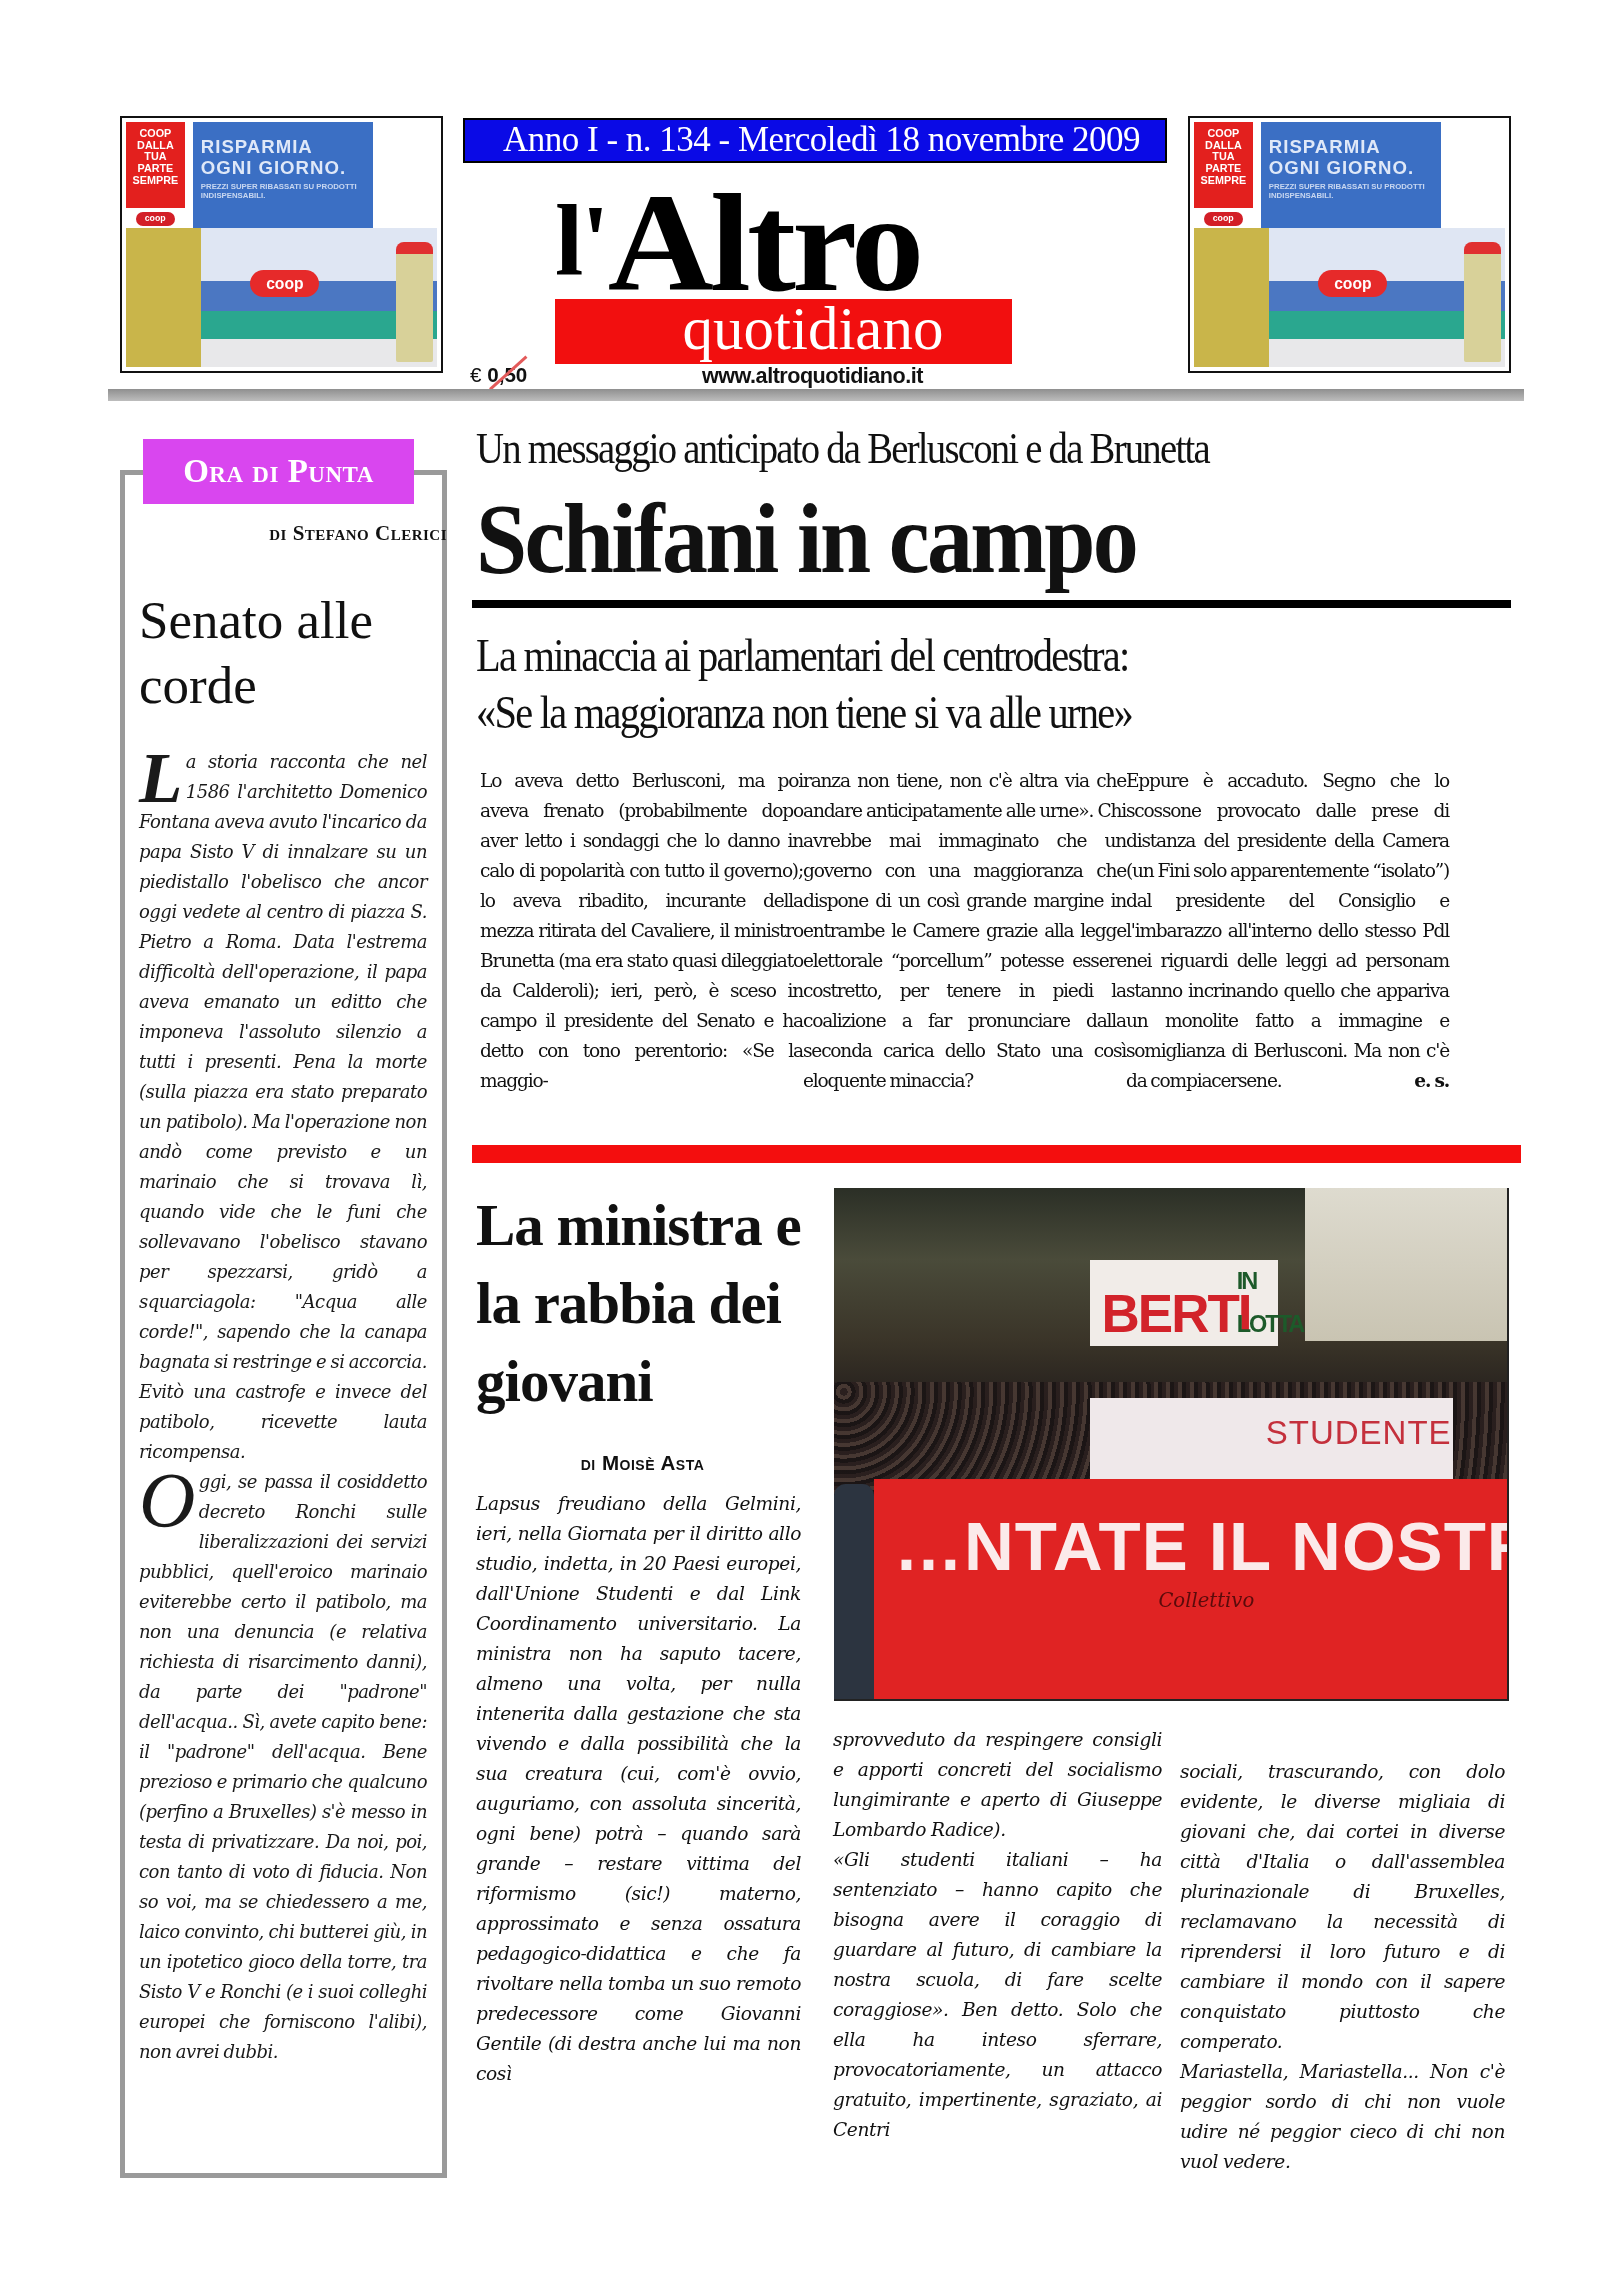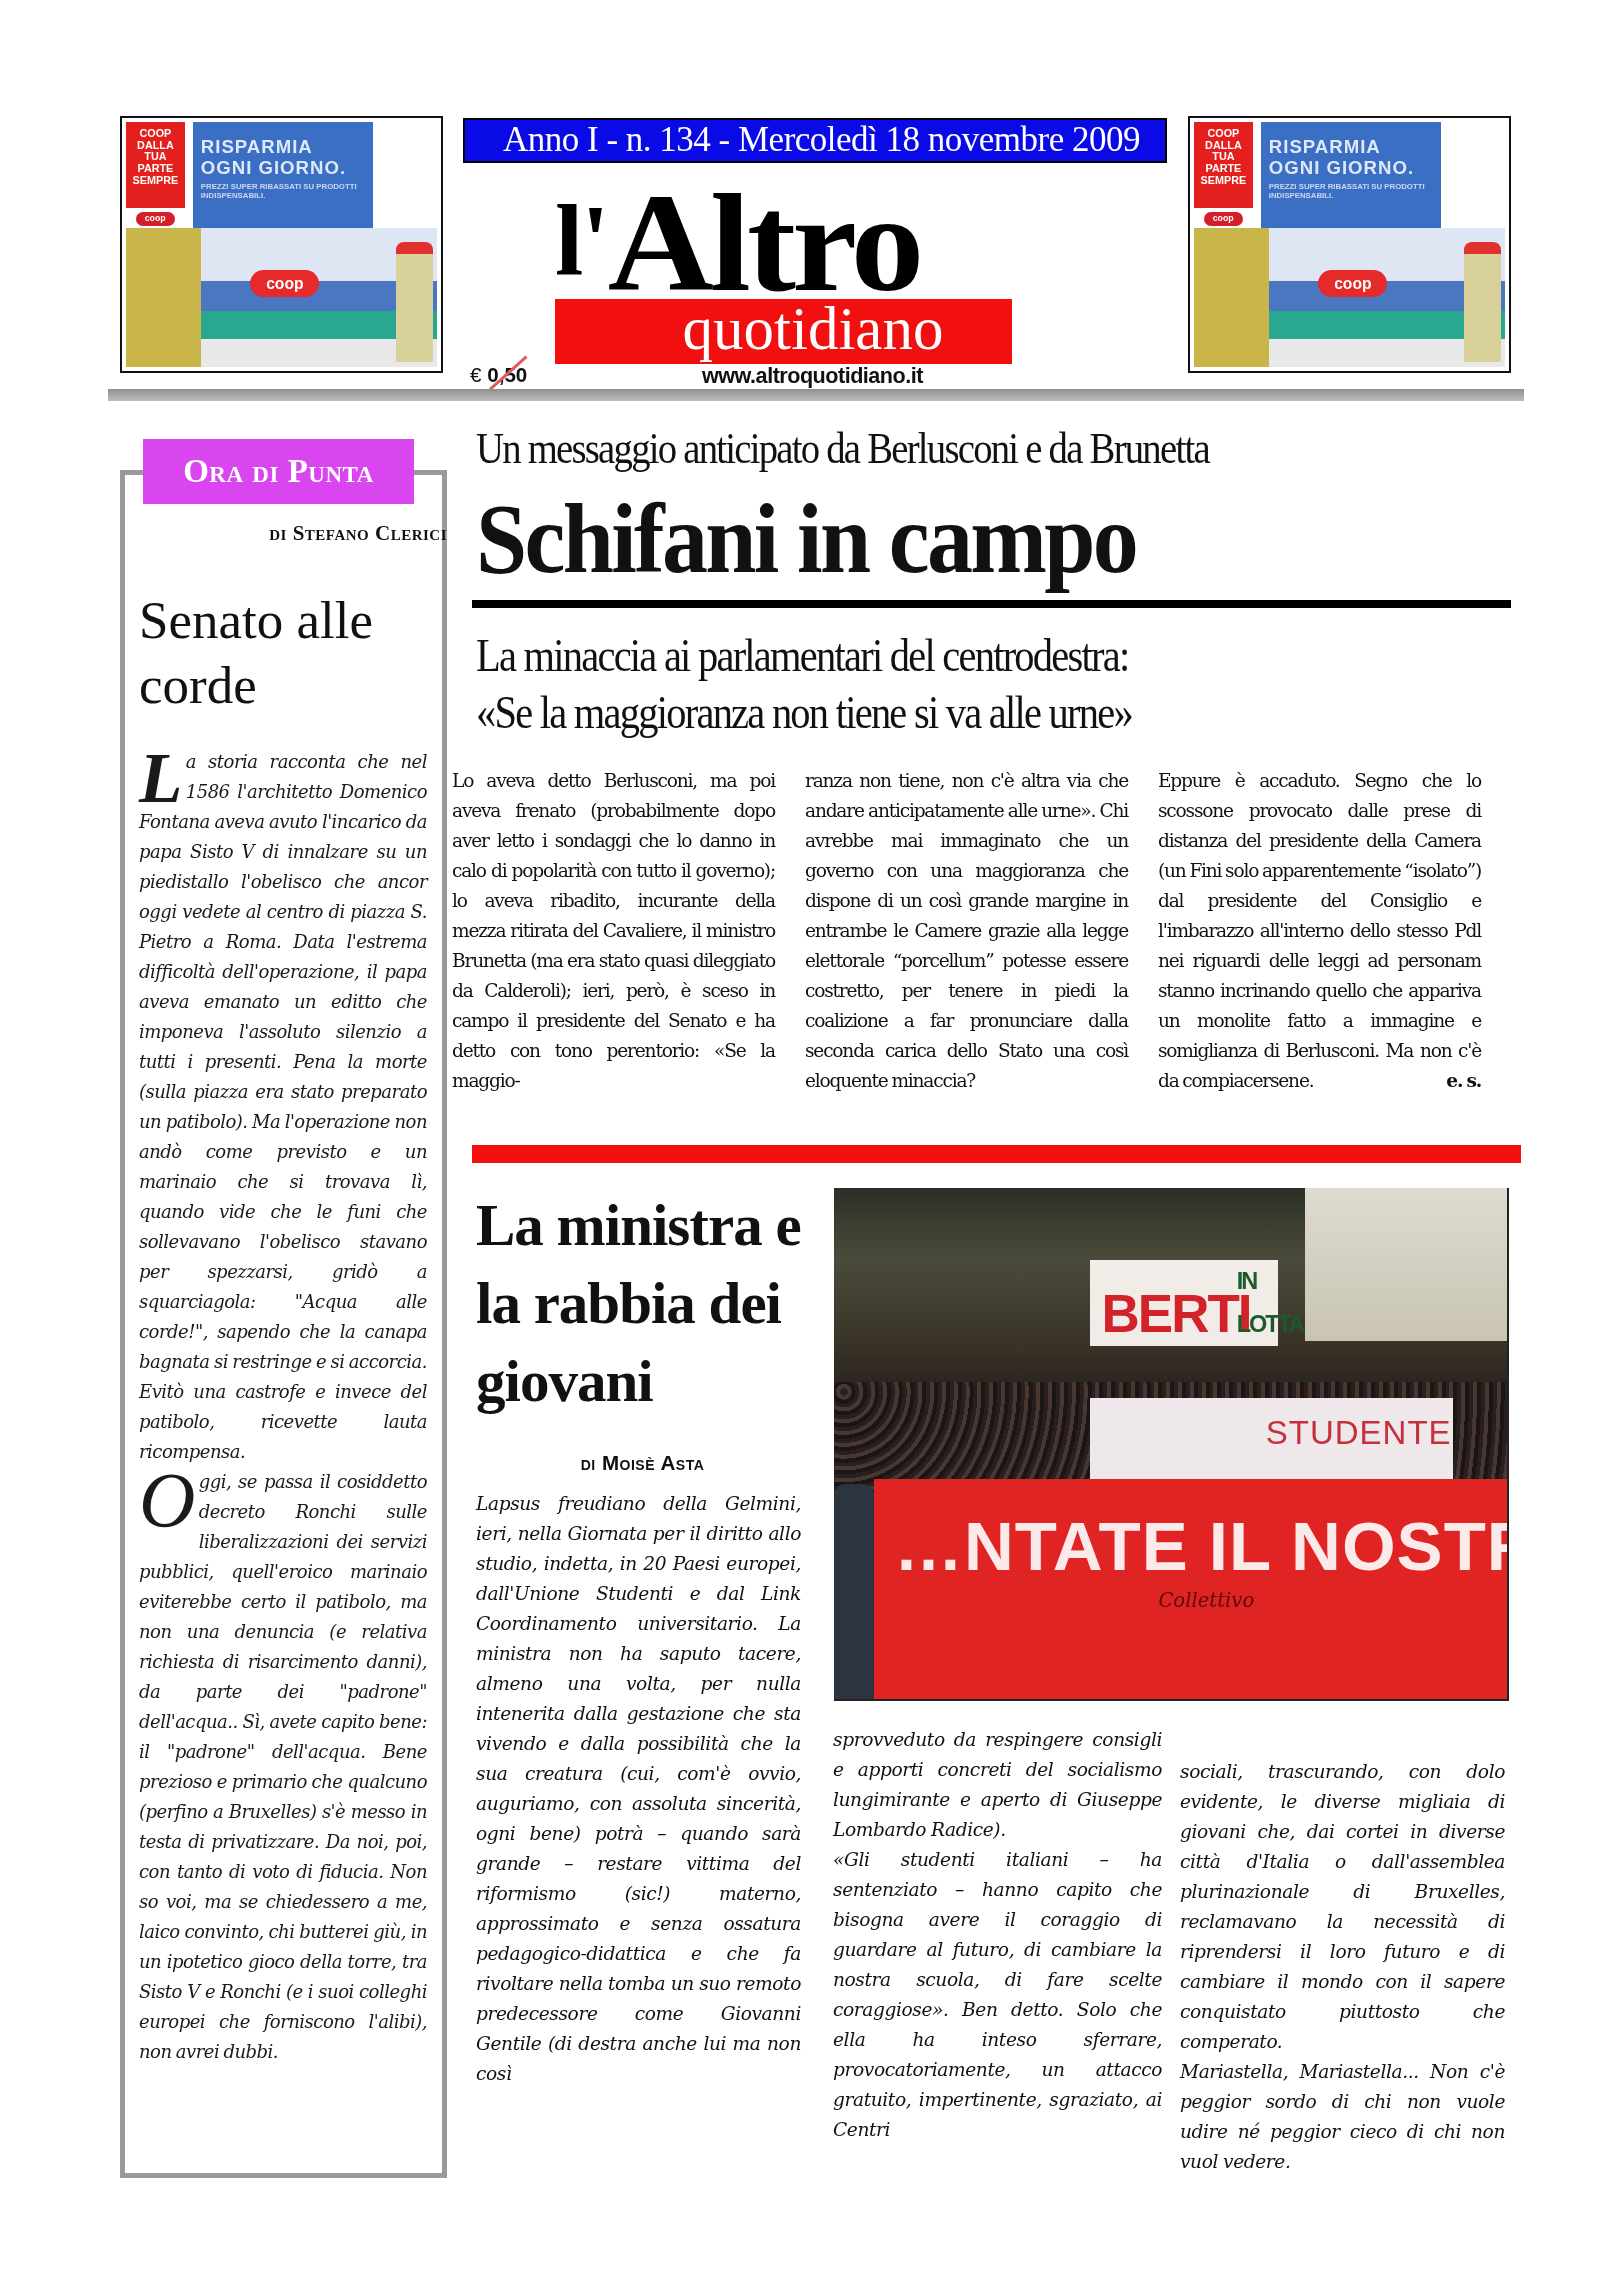--- a/index.html
+++ b/index.html
@@ -45,21 +45,21 @@
   .side-body { position: absolute; left: 139px; top: 747px; width: 288px; font-family: "DejaVu Serif", serif; font-style: italic; font-size: 18px; line-height: 30px; text-align: justify; color: #1a1a1a; letter-spacing: -0.5px; word-spacing: -1px; }
   .side-body p { margin: 0; }
   .dropcap { float: left; font-family: "Liberation Serif", serif; font-style: italic; font-weight: bold; font-size: 71px; line-height: 55px; margin: 3.9px 3.9px 0 0; }
   .dropcap.o { font-weight: normal; font-size: 78px; line-height: 57px; }
 
   
   .lead-kicker { position: absolute; left: 476px; top: 421px; font-size: 44px; line-height: 55px; white-space: nowrap; letter-spacing: -2px; transform: scaleX(0.88); transform-origin: left; }
   .lead-title { position: absolute; left: 476px; top: 480px; font-size: 100px; line-height: 118px; font-weight: bold; white-space: nowrap; letter-spacing: -2.9px; transform: scaleX(0.92); transform-origin: left; }
   .lead-rule { position: absolute; left: 472px; top: 600px; width: 1039px; height: 7.8px; background: #000; }
   .lead-sub { position: absolute; left: 476px; top: 627px; font-size: 46px; line-height: 57px; white-space: nowrap; letter-spacing: -2px; transform: scaleX(0.88); transform-origin: left; }
-  .lead-cols { position: absolute; left: 452px; top: 766px; width: 1031px; display: grid; grid-template-columns: 323px 323px 323px; column-gap: 30px; }
+  .lead-cols { position: absolute; left: 480px; top: 766px; width: 1031px; display: grid; grid-template-columns: 323px 323px 323px; }
   .lead-col { font-family: "DejaVu Serif", serif; font-size: 18.6px; line-height: 30px; text-align: justify; letter-spacing: -1.2px; word-spacing: -1px; color: #111; }
   .lead-col .sig { font-weight: bold; float: right; }
   .red-rule { position: absolute; left: 472px; top: 1145px; width: 1049px; height: 17.6px; background: #f40e0e; }
 
   
   .st2-title { position: absolute; left: 476px; top: 1186px; width: 333px; font-size: 59px; line-height: 78px; letter-spacing: -1px; }
   .st2-byline { position: absolute; left: 476px; top: 1451px; width: 333px; text-align: center; font-family: "Liberation Sans", sans-serif; font-weight: bold; font-size: 20.6px; font-variant: small-caps; letter-spacing: 0.5px; }
   .st2-photo { position: absolute; left: 834px; top: 1188px; width: 675px; height: 513px; overflow: hidden; border-right: 2.9px solid #222; border-bottom: 2.9px solid #222;
       background:
         linear-gradient(180deg, #2b2f26 0%, #4a4b3a 14%, #3a3428 30%, #1f1a1a 45%, #2b2222 60%, #1a1515 100%); }

